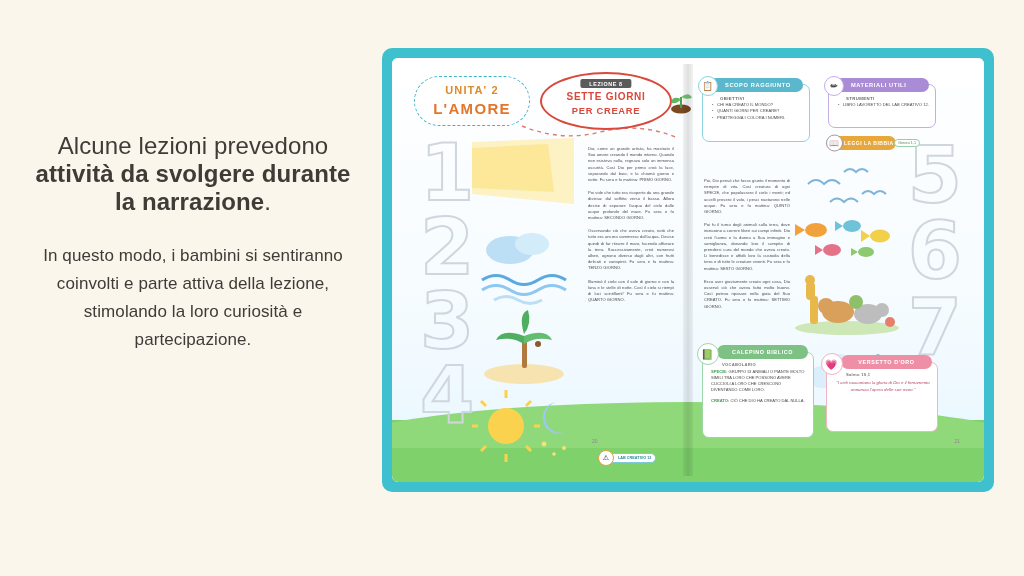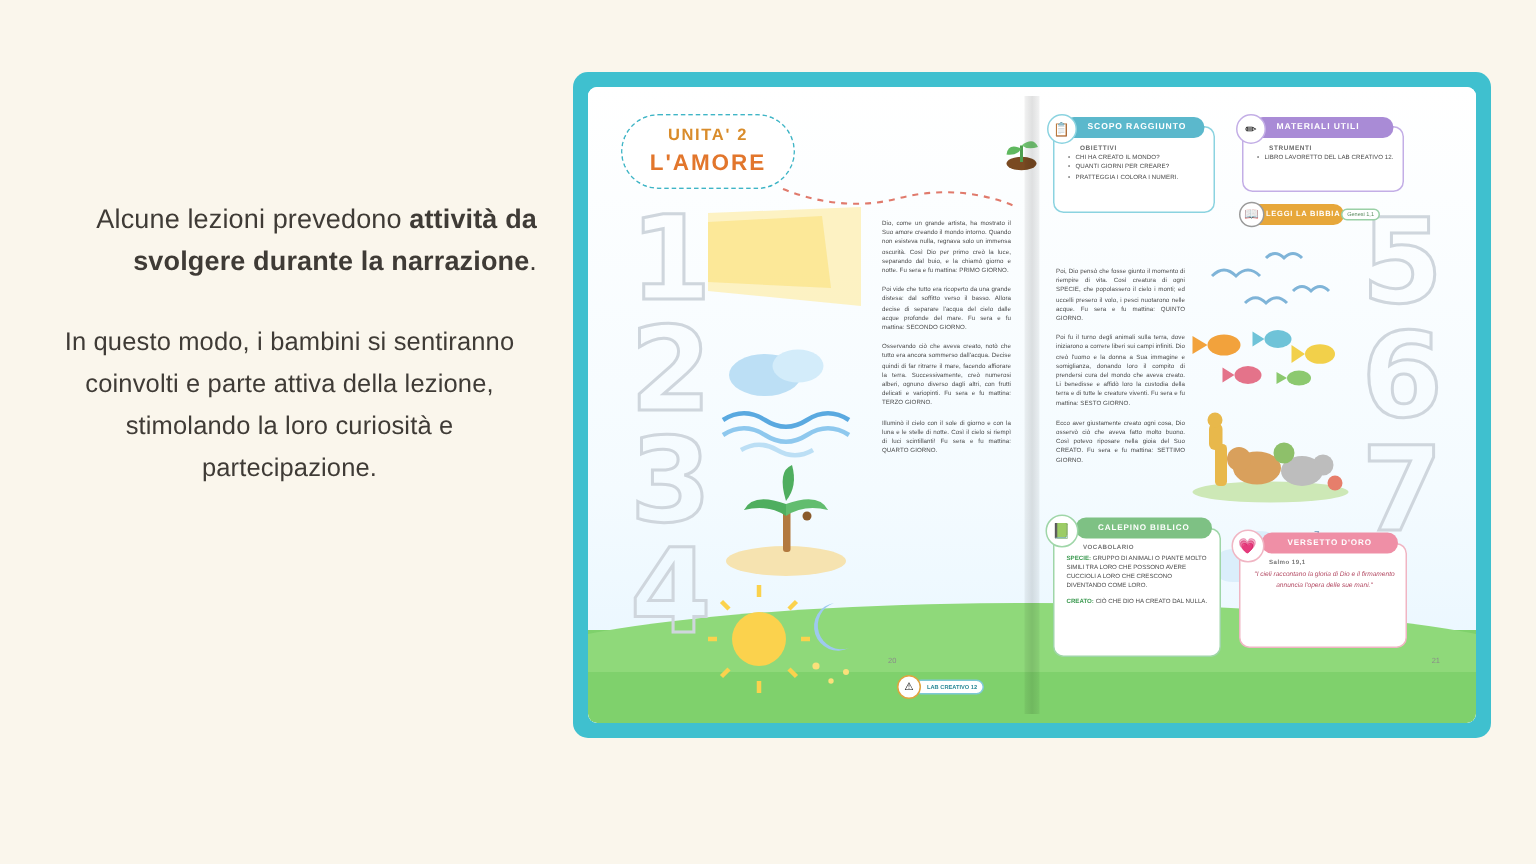--- a/index.html
+++ b/index.html
@@ -23,22 +23,22 @@
     width: 330px;
     color: #3f3b36;
     text-align: center;
   }
   .para {
     font-size: 17px;
     line-height: 28px;
     letter-spacing: 0.1px;
   }
   .para.first {
-    text-align: right;
-    font-size: 18px;
+    text-align: center;
+    font-size: 24px;
   }
   .para + .para {
     margin-top: 26px;
   }
   .bold { font-weight: bold; }
 
   
   .book-wrap {
     position: absolute;
     left: 382px;
@@ -505,20 +505,25 @@
             <circle cx="82" cy="66" r="1.8"></circle>
         </g>
       </svg>
 
       <div class="unit-bubble">
         <div class="cloud"></div>
         <div class="u1">UNITA' 2</div>
         <div class="u2">L'AMORE</div>
       </div>
 
+      <div class="lesson-oval">
+        <div class="tag">LEZIONE 8</div>
+        <div class="l1">SETTE GIORNI</div>
+        <div class="l2">PER CREARE</div>
+      </div>
       <svg class="sprout" width="26" height="28" viewBox="0 0 26 28">
         <ellipse cx="13" cy="23" rx="10" ry="4.5" fill="#7a4a22"></ellipse>
         <path d="M13 22 v-11" stroke="#4f9e4f" stroke-width="2"></path>
         <path d="M13 13 q-9 -4 -10 4 q7 1 10 -4z" fill="#5fb85f"></path>
         <path d="M13 11 q8 -6 11 1 q-7 2 -11 -1z" fill="#74c874"></path>
       </svg>
       <svg class="dashcurve" viewBox="0 0 160 20">
         <path d="M2 4 q40 16 78 6 q40 -10 78 6" stroke="#e07a6c" stroke-width="1.4" fill="none" stroke-dasharray="4 4"></path>
       </svg>
 

